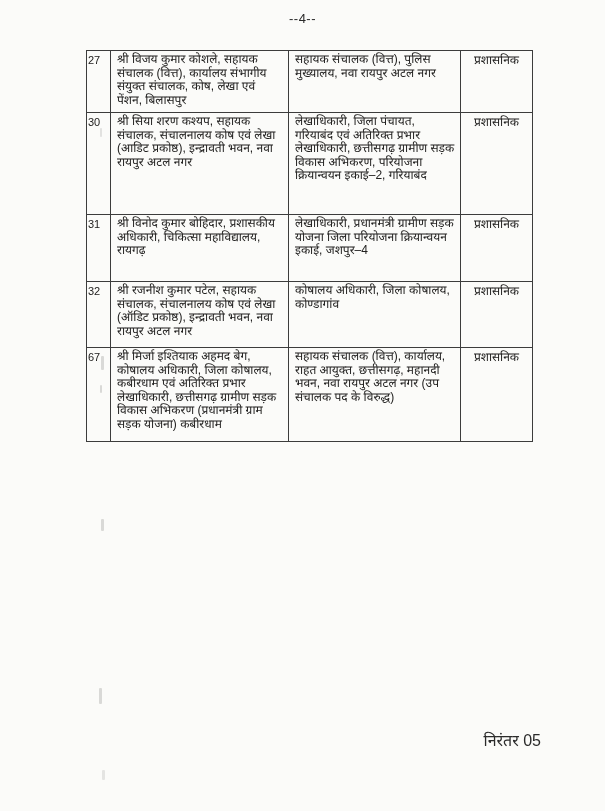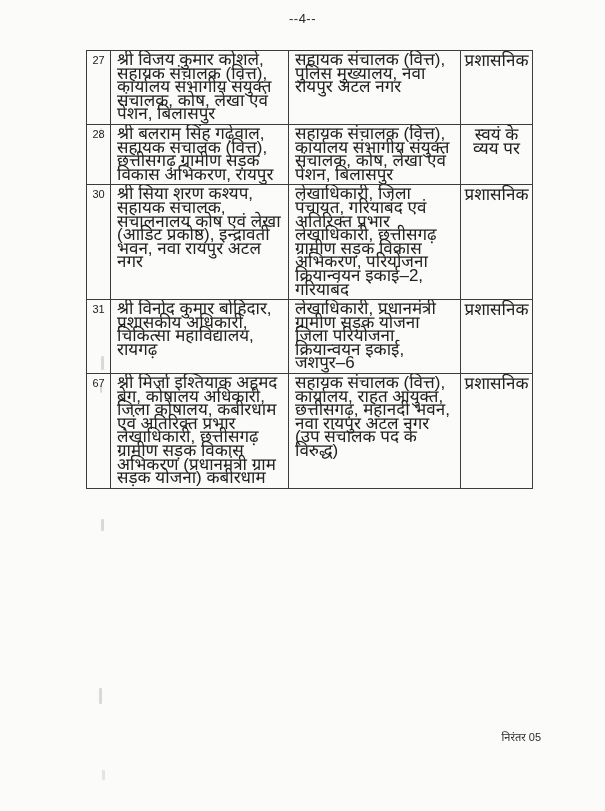--- a/index.html
+++ b/index.html
@@ -33,41 +33,41 @@
     top: 50px;
     width: 446px;
     border-collapse: collapse;
     table-layout: fixed;
   }
   table.doc-table, table.doc-table td {
     border: 1.6px solid #3c3c3c;
   }
   td {
     vertical-align: top;
-    font-size: 17px;
+    font-size: 12px;
     line-height: 13.6px;
     color: #222120;
     padding: 2px 5px 3px 6px;
     overflow: hidden;
     word-break: break-word;
   }
   td.sno {
-    text-align: center;
+    text-align: left;
     padding: 3px 1px;
     font-size: 11px;
   }
   td.type {
     text-align: center;
     padding: 3px 3px;
   }
   .footer-note {
     position: absolute;
     top: 729px;
     right: 64px;
-    font-size: 11px;
+    font-size: 16px;
     color: #2b2b2b;
   }
   .artifact {
     position: absolute;
     background: #8a8a88;
     opacity: 0.30;
     border-radius: 1px;
   }
   .a1 { left: 101px; top: 356px; width: 3px; height: 14px; }
   .a2 { left: 100px; top: 385px; width: 2px; height: 8px;  }
@@ -97,36 +97,36 @@
         <col style="width:172px">
         <col style="width:72px">
     </colgroup>
     <tbody>
       <tr style="height:62px">
         <td class="sno">27</td>
         <td class="from">श्री विजय कुमार कोशले, सहायक संचालक (वित्त), कार्यालय संभागीय संयुक्त संचालक, कोष, लेखा एवं पेंशन, बिलासपुर</td>
         <td class="to">सहायक संचालक (वित्त), पुलिस मुख्यालय, नवा रायपुर अटल नगर</td>
         <td class="type">प्रशासनिक</td>
       </tr>
-      <tr style="height:48px">
-        <td class="sno">28</td>
-        <td class="from">श्री बलराम सिंह गढ़ेवाल, सहायक संचालक (वित्त), छत्तीसगढ़ ग्रामीण सड़क विकास अभिकरण, रायपुर</td>
-        <td class="to">सहायक संचालक (वित्त), कार्यालय संभागीय संयुक्त संचालक, कोष, लेखा एवं पेंशन, बिलासपुर</td>
-        <td class="type">स्वयं के व्यय पर</td>
-      </tr>
       <tr style="height:102px">
         <td class="sno">30</td>
         <td class="from">श्री सिया शरण कश्यप, सहायक संचालक, संचालनालय कोष एवं लेखा (आडिट प्रकोष्ठ), इन्द्रावती भवन, नवा रायपुर अटल नगर</td>
         <td class="to">लेखाधिकारी, जिला पंचायत, गरियाबंद एवं अतिरिक्त प्रभार लेखाधिकारी, छत्तीसगढ़ ग्रामीण सड़क विकास अभिकरण, परियोजना क्रियान्वयन इकाई–2, गरियाबंद</td>
         <td class="type">प्रशासनिक</td>
       </tr>
       <tr style="height:67px">
         <td class="sno">31</td>
         <td class="from">श्री विनोद कुमार बोहिदार, प्रशासकीय अधिकारी, चिकित्सा महाविद्यालय, रायगढ़</td>
-        <td class="to">लेखाधिकारी, प्रधानमंत्री ग्रामीण सड़क योजना जिला परियोजना क्रियान्वयन इकाई, जशपुर–6</td>
+        <td class="to">लेखाधिकारी, प्रधानमंत्री ग्रामीण सड़क योजना जिला परियोजना क्रियान्वयन इकाई, जशपुर–4</td>
+        <td class="type">प्रशासनिक</td>
+      </tr>
+      <tr style="height:66px">
+        <td class="sno">32</td>
+        <td class="from">श्री रजनीश कुमार पटेल, सहायक संचालक, संचालनालय कोष एवं लेखा (ऑडिट प्रकोष्ठ), इन्द्रावती भवन, नवा रायपुर अटल नगर</td>
+        <td class="to">कोषालय अधिकारी, जिला कोषालय, कोण्डागांव</td>
         <td class="type">प्रशासनिक</td>
       </tr>
       <tr style="height:94px">
         <td class="sno">67</td>
         <td class="from">श्री मिर्जा इश्तियाक अहमद बेग, कोषालय अधिकारी, जिला कोषालय, कबीरधाम एवं अतिरिक्त प्रभार लेखाधिकारी, छत्तीसगढ़ ग्रामीण सड़क विकास अभिकरण (प्रधानमंत्री ग्राम सड़क योजना) कबीरधाम</td>
         <td class="to">सहायक संचालक (वित्त), कार्यालय, राहत आयुक्त, छत्तीसगढ़, महानदी भवन, नवा रायपुर अटल नगर (उप संचालक पद के विरुद्ध)</td>
         <td class="type">प्रशासनिक</td>
       </tr>
     </tbody>
   </table>

